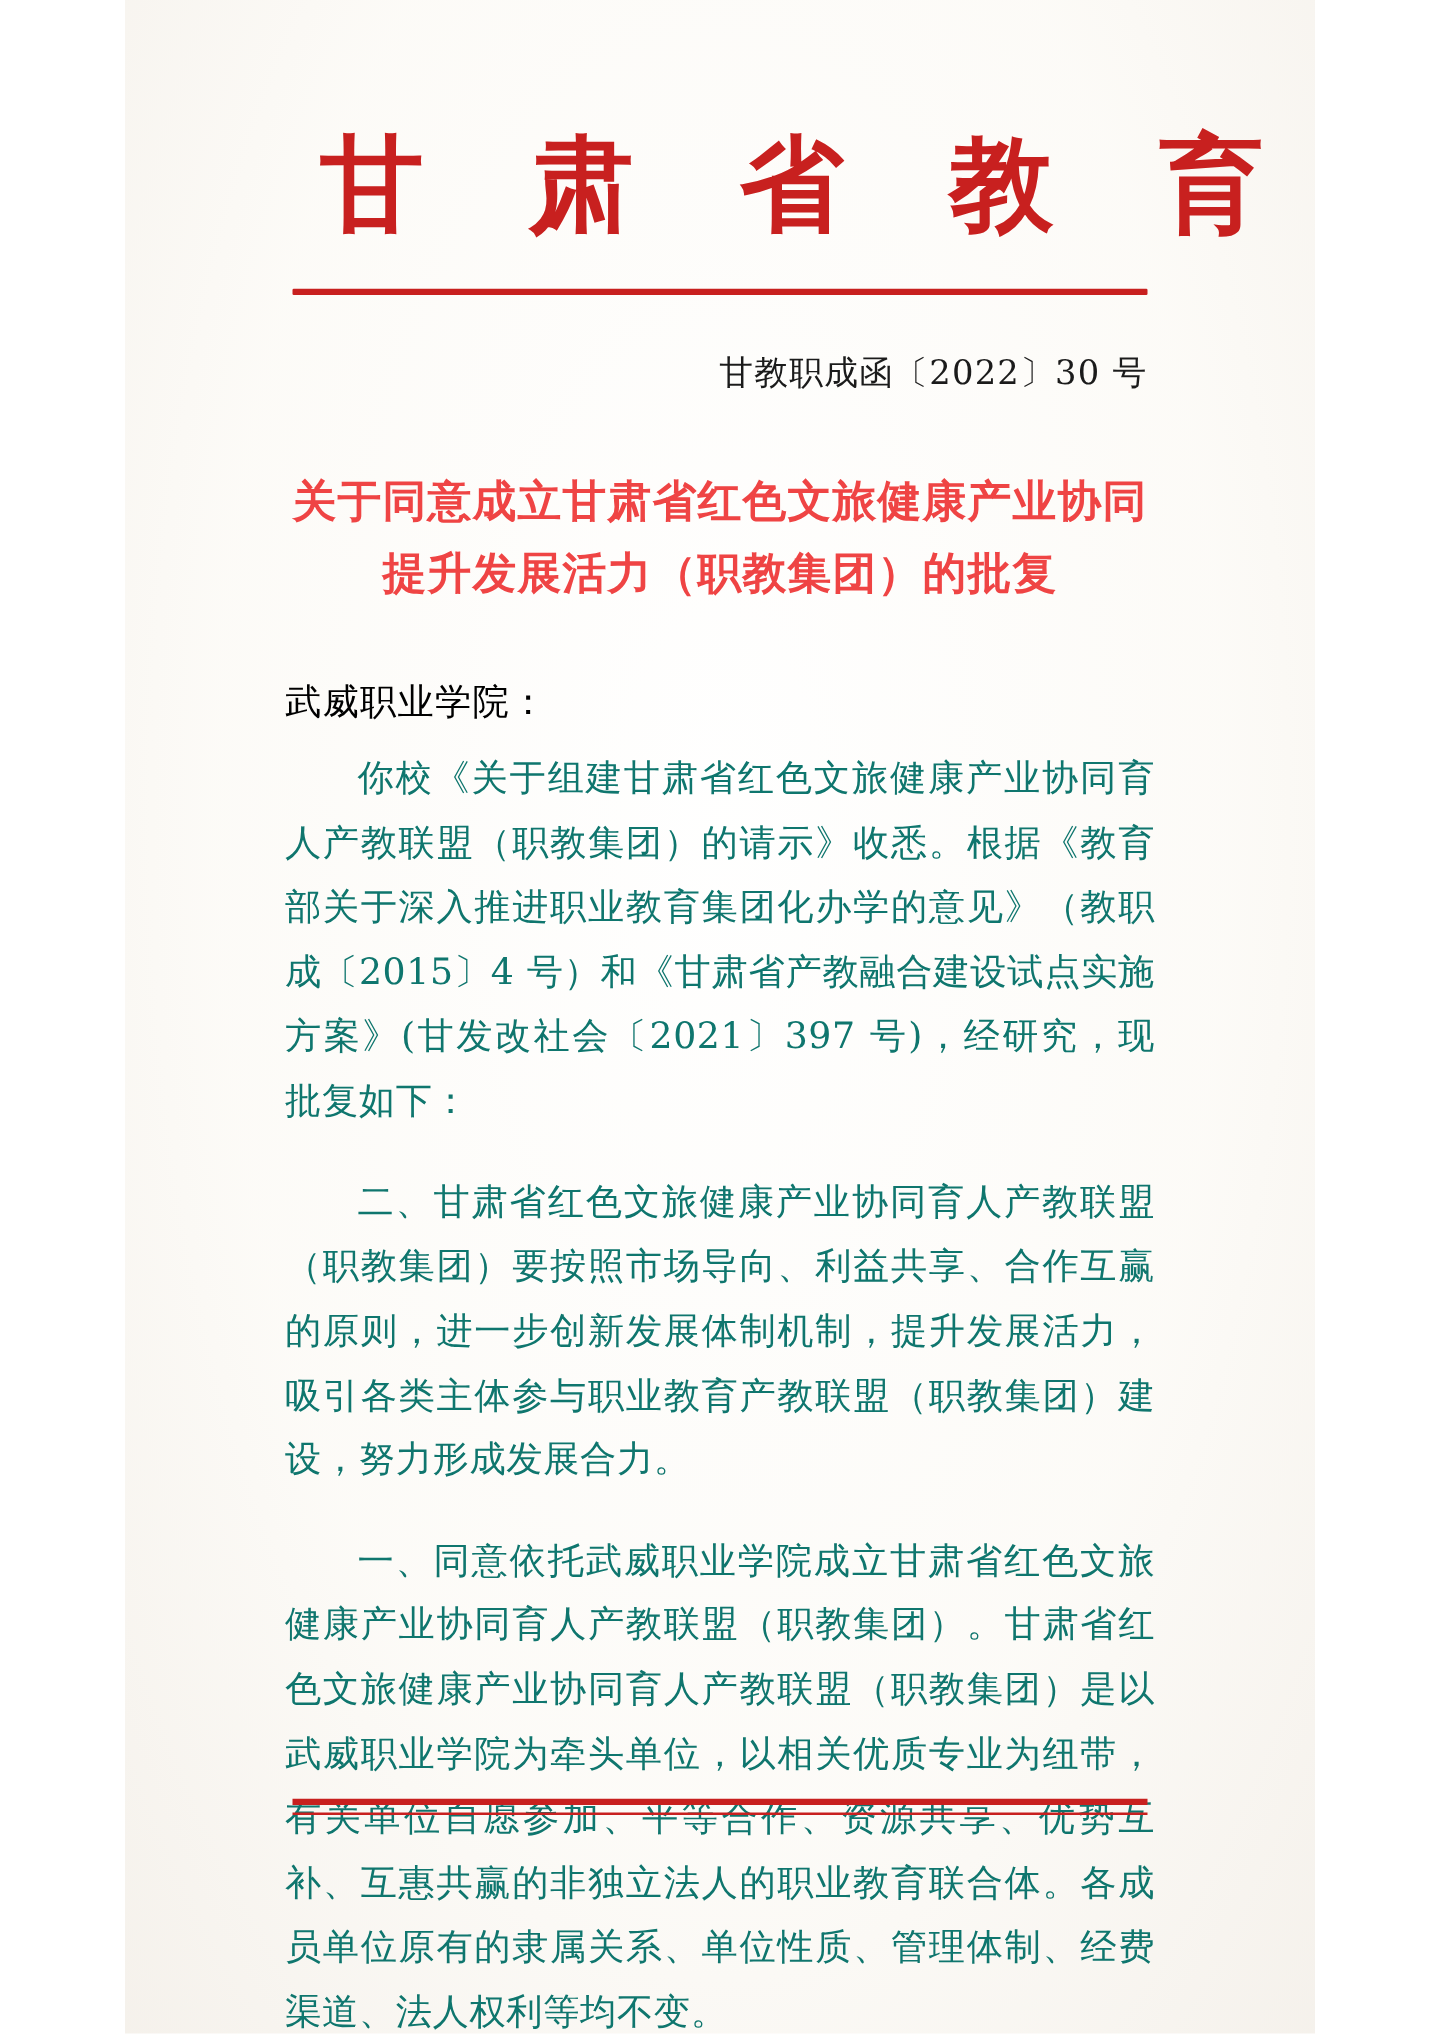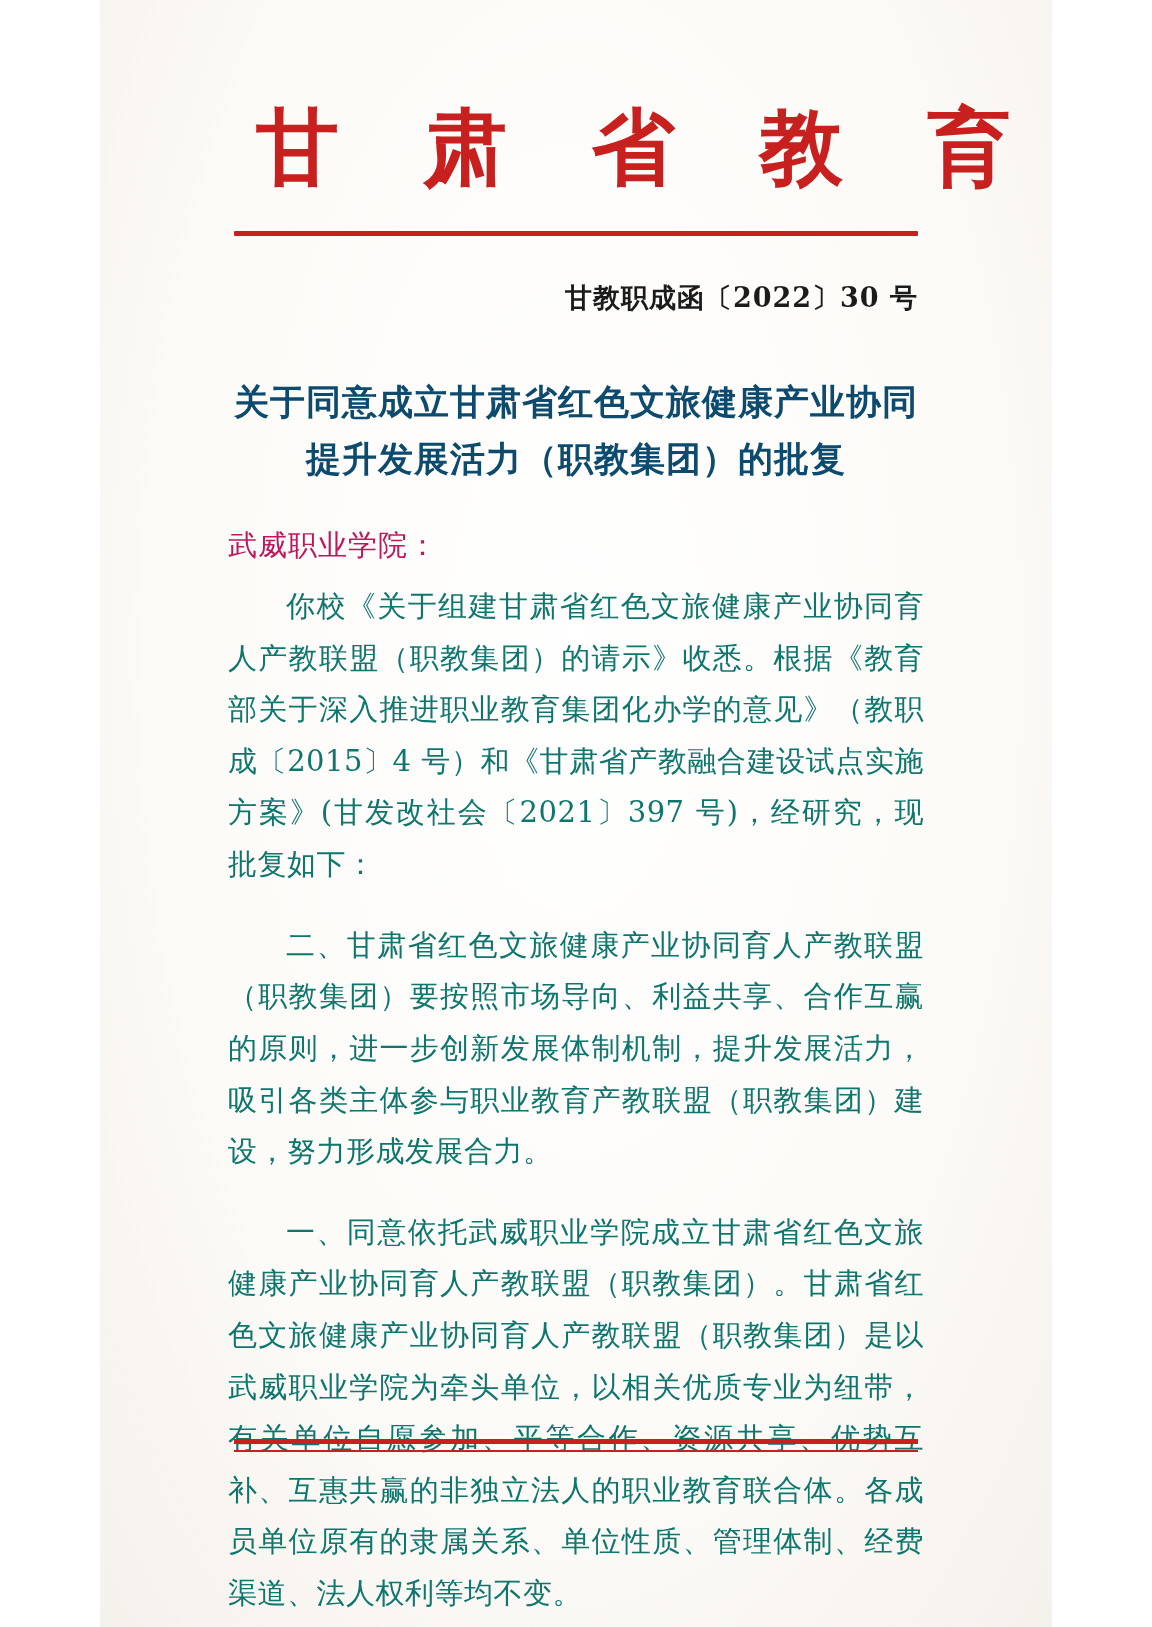--- a/index.html
+++ b/index.html
@@ -54,40 +54,39 @@
     border-radius: 1px;
   }
   
   .doc-number {
     text-align: right;
     margin-top: 44px;
     font-size: 27px;
     color: #1b1b1b;
     letter-spacing: 1px;
     padding-right: 6px;
-    font-weight: bold;
   }
   
   .doc-title {
     margin-top: 58px;
     text-align: center;
     font-size: 35px;
     font-weight: 700;
     line-height: 1.62;
-    color: #0c4a6e;
+    color: #ef4444;
     letter-spacing: 1px;
     padding: 0 6px;
   }
   .doc-title .line { display: block; }
   
   .recipient {
-    margin-top: 36px;
+    margin-top: 52px;
     font-size: 29px;
     line-height: 1.5;
-    color: #be185d;
+    color: #000000;
     letter-spacing: 1px;
   }
   .para {
     margin-top: 14px;
     font-size: 29px;
     line-height: 1.78;
     color: #0f766e;
     text-align: justify;
     text-justify: inter-ideograph;
     text-indent: 2em;

